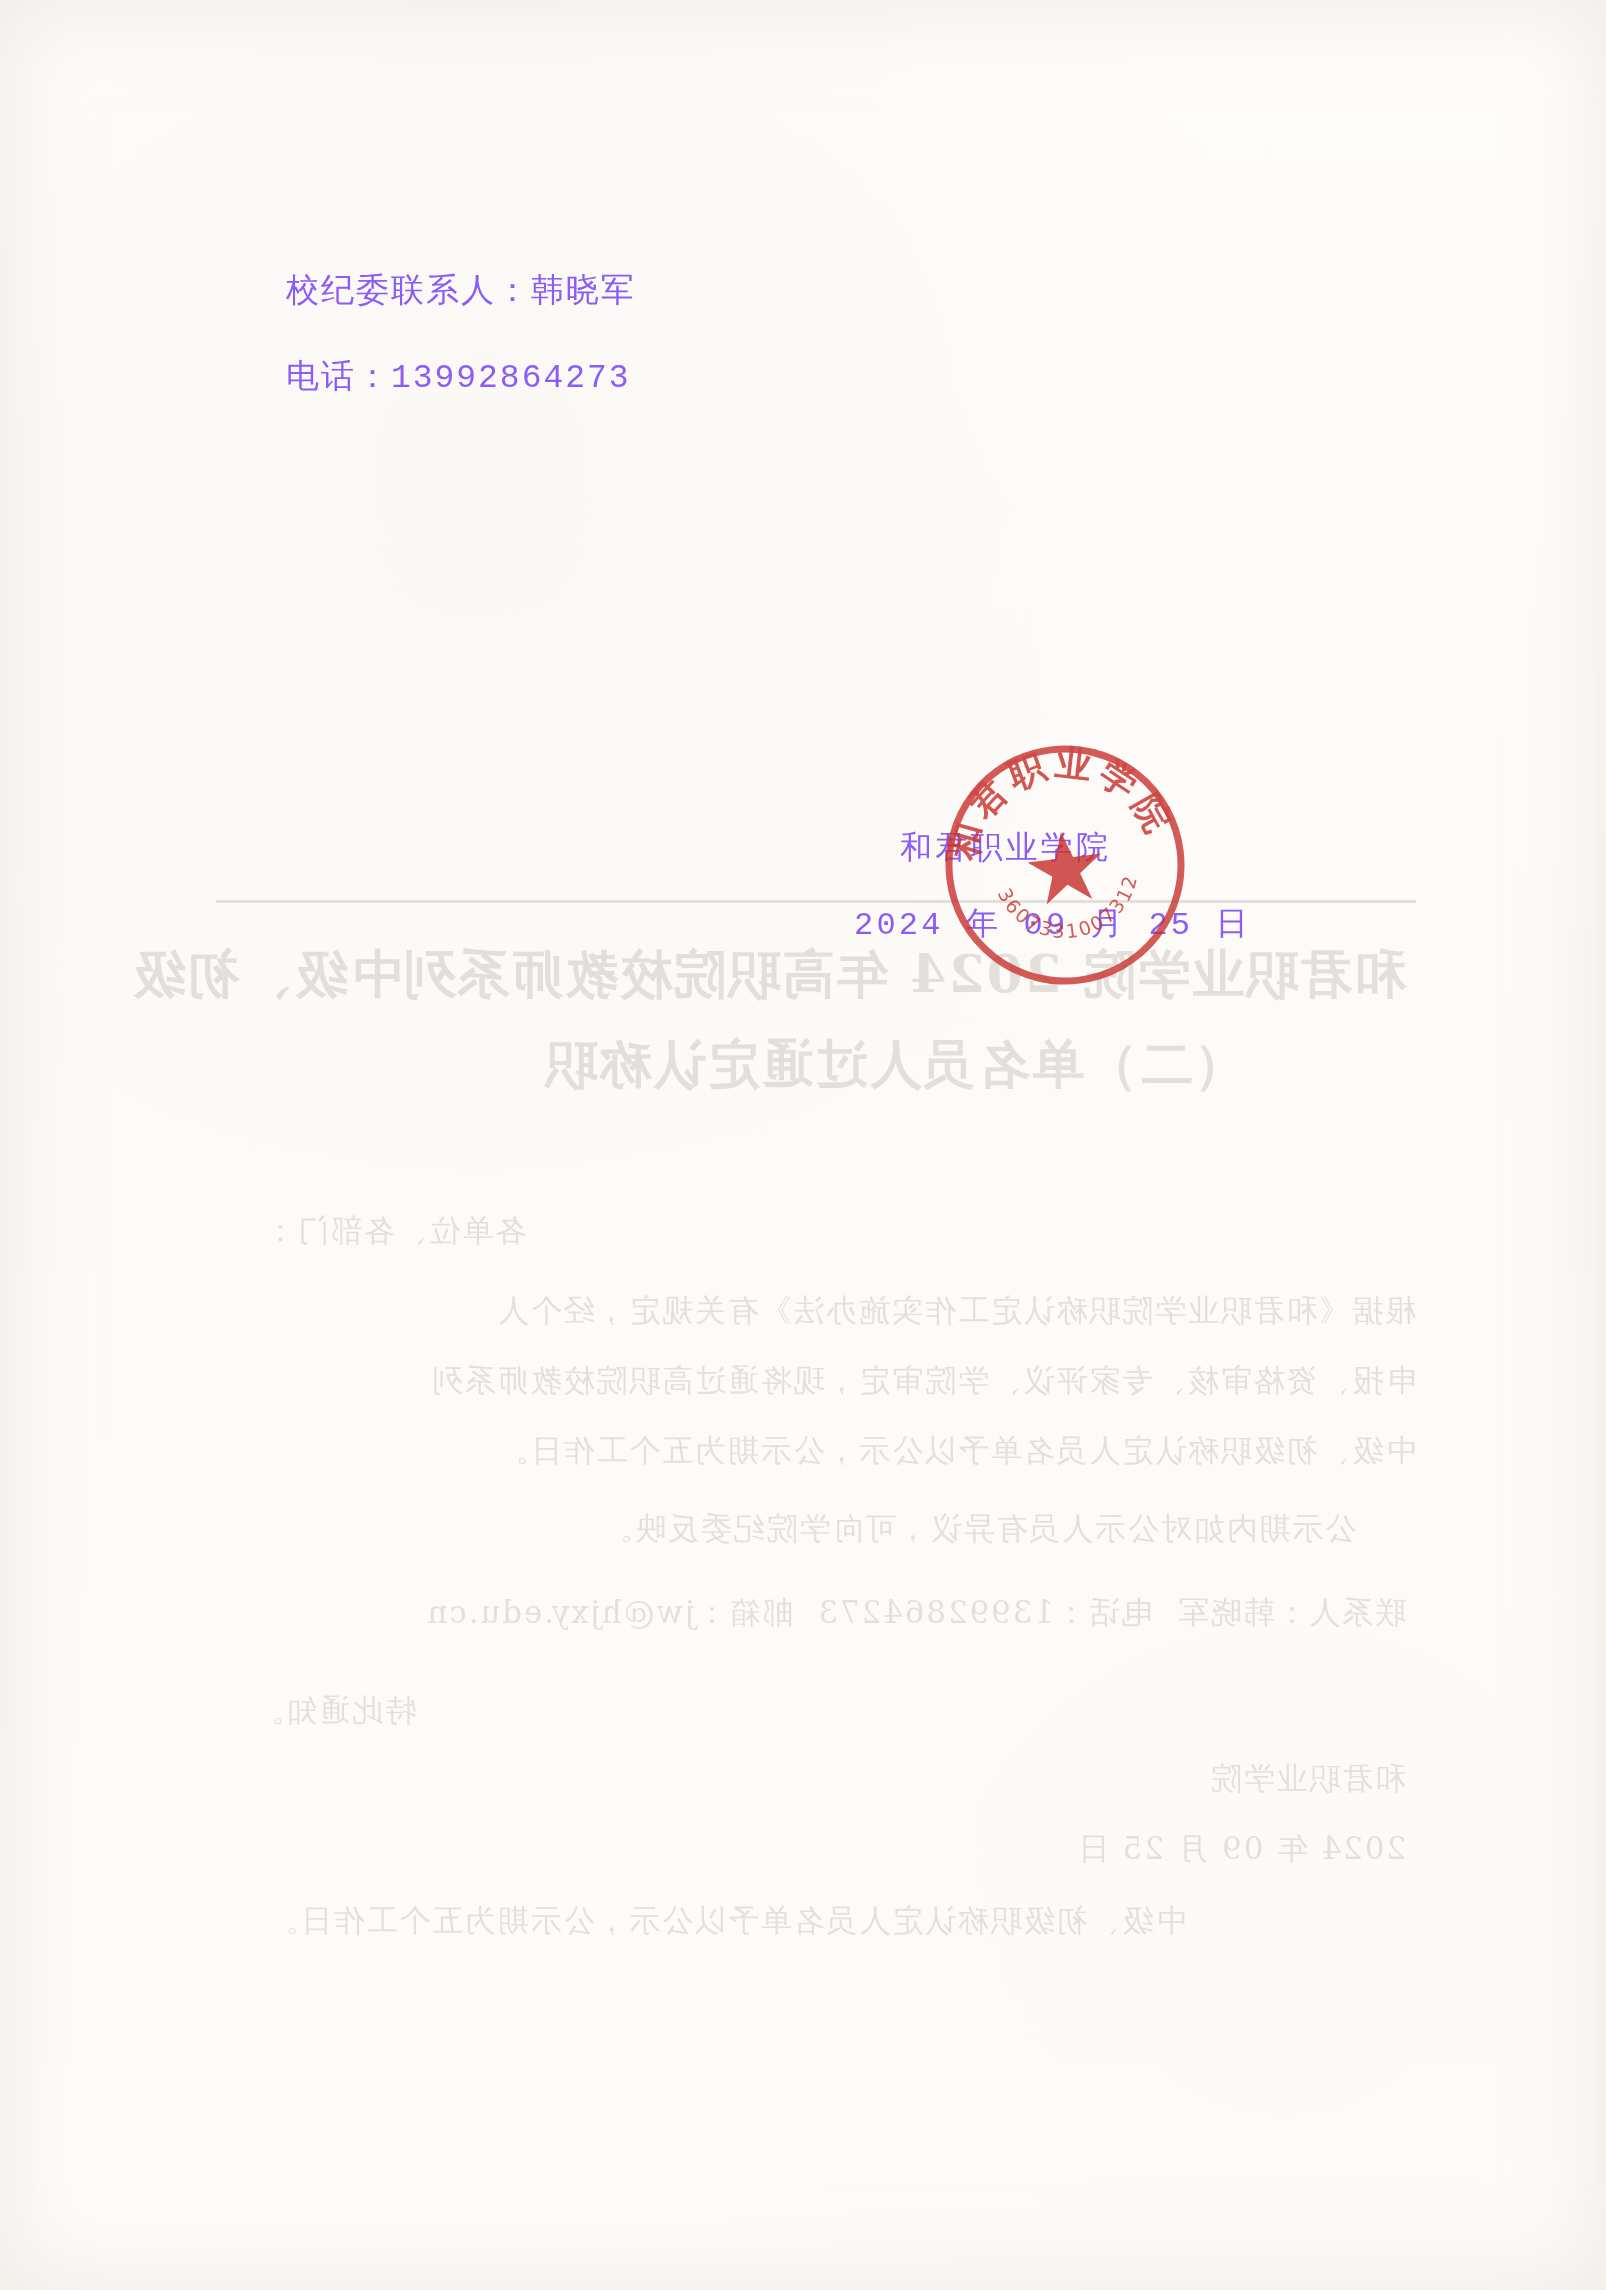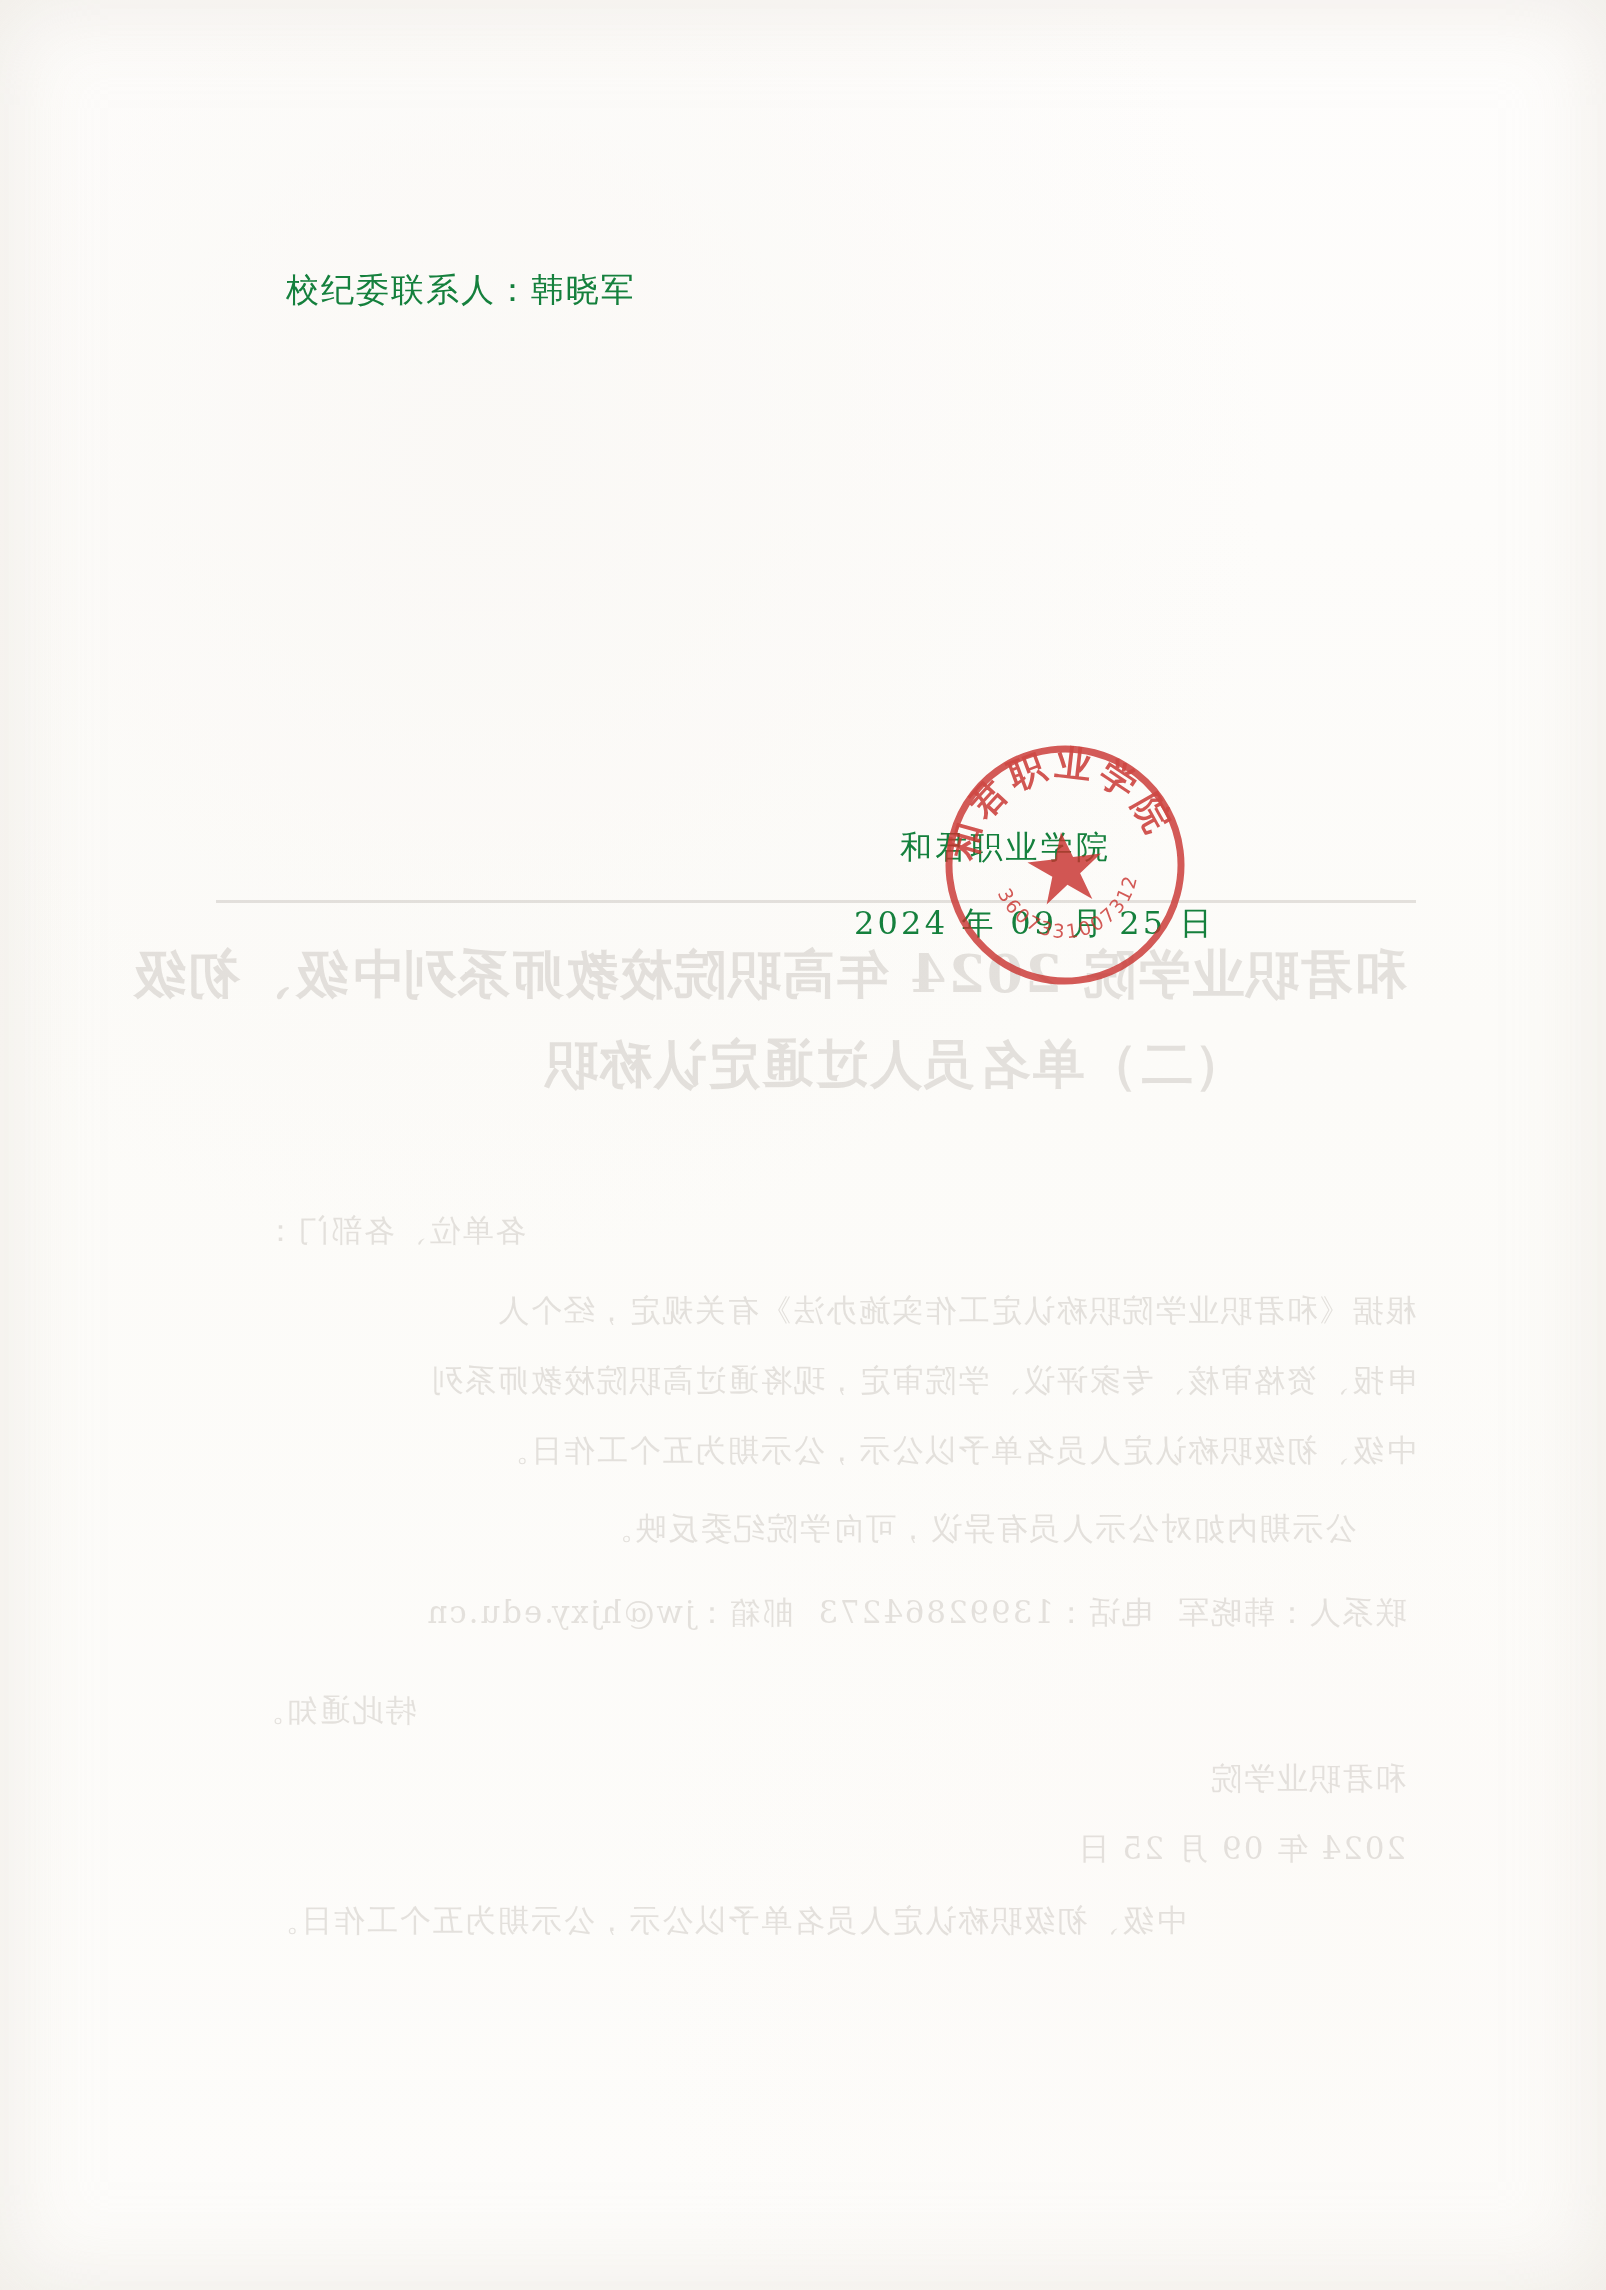--- a/index.html
+++ b/index.html
@@ -36,23 +36,24 @@
 
   
   .fg {
     position: absolute;
     left: 0; top: 0;
     width: 1606px;
     height: 2290px;
   }
   .line {
     position: absolute;
-    color: #15803d;
+    color: #8b5cf6;
     white-space: pre;
     letter-spacing: 0.06em;
+    font-family: Liberation Mono, monospace;
   }
   .contact-name {
     left: 286px;
     top: 268px;
     font-size: 33px;
   }
   .contact-phone {
     left: 286px;
     top: 354px;
     font-size: 33px;
@@ -153,20 +154,21 @@
     <div class="bl bsmall" style="left:200px; top:1592px;">联系人：韩晓军  电话：13992864273  邮箱：jw@hjxy.edu.cn</div>
 
     <div class="bl bsmall" style="left:1190px; top:1690px;">特此通知。</div>
     <div class="bl bsmall" style="left:200px; top:1758px;">和君职业学院</div>
     <div class="bl bsmall" style="left:200px; top:1828px;">2024 年 09 月 25 日</div>
     <div class="bl bsmall" style="left:420px; top:1900px;">中级、初级职称认定人员名单予以公示，公示期为五个工作日。</div>
   </div>
 
   <div class="fg">
     <div class="line contact-name">校纪委联系人：韩晓军</div>
+    <div class="line contact-phone">电话：13992864273</div>
 
 
     <div class="line signer-org">和君职业学院</div>
     <div class="line signer-date">2024 年 09 月 25 日</div>
   </div>
 
   <div class="seal">
     <svg width="250" height="250" viewBox="0 0 250 250" xmlns="http://www.w3.org/2000/svg">
       <defs>
         <path id="arcTop" d="M 36 125 A 89 89 0 0 1 214 125"></path>

